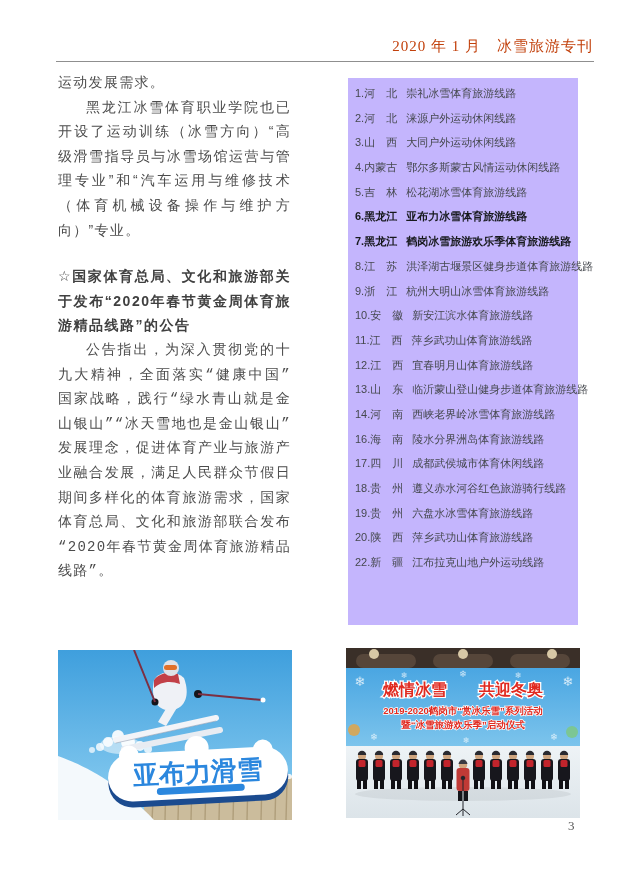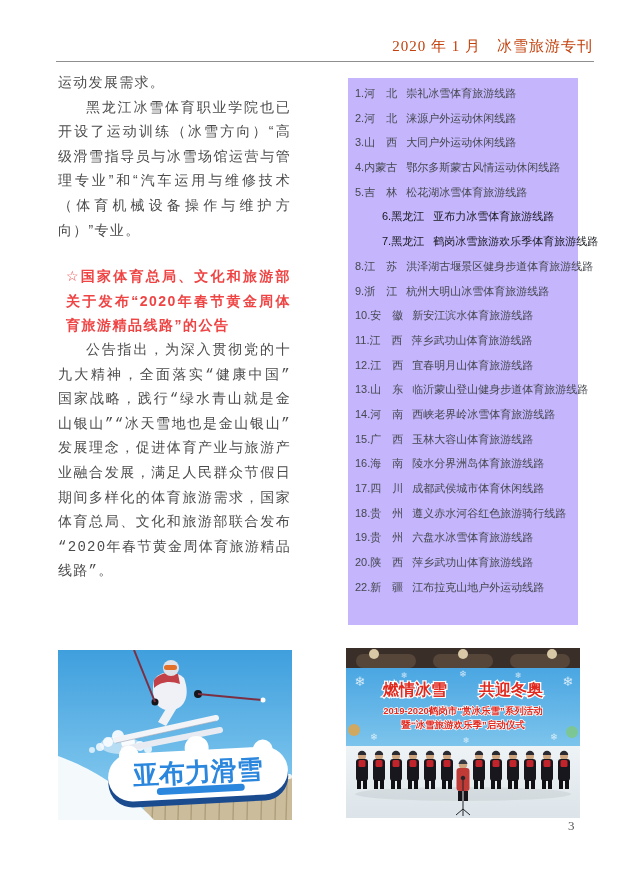--- a/index.html
+++ b/index.html
@@ -12,31 +12,31 @@
         font-size:15px;color:#c2410c;letter-spacing:1px;}
   .header-rule{position:absolute;top:61px;left:56px;right:46px;height:0;
         border-top:1px solid #8f8f8f;}
 
   
   .article{position:absolute;left:58px;top:70px;width:233px;
         color:#4c4c4c;font-size:14px;line-height:24.6px;letter-spacing:1.3px;
         text-align:justify;word-break:break-all;}
   .article p{margin:0;}
   .p-college{margin-top:17px;text-indent:2em;}
-  .announce-heading{font-size:14px;font-weight:bold;margin:22px 0 0 8px;
-        color:#ef4444;letter-spacing:1.5px;line-height:24.6px;text-align:justify;}
+  .announce-heading{font-size:14px;font-weight:bold;margin:22px 0 0 0;
+        color:#404040;letter-spacing:1.5px;line-height:24.6px;text-align:justify;}
   .p-announce{margin-top:20px;text-indent:2em;font-family:Liberation Mono, monospace;}
 
   
   .route-panel{position:absolute;left:348px;top:78px;width:230px;height:547px;
         background:#c4b5fd;padding:3px 0 0 7px;box-sizing:border-box;}
   .route-item{height:24.7px;line-height:24.7px;font-size:11px;color:#45484e;
         white-space:nowrap;}
   .route-item .r-prov{display:inline-block;min-width:36px;margin-right:6px;}
-  .route-item.bold{font-weight:normal;color:#17191d;margin-left:27px;}
+  .route-item.bold{font-weight:bold;color:#17191d;}
 
   
   .photo{position:absolute;overflow:hidden;}
   .photo-left{left:58px;top:650px;width:234px;height:170px;}
   .photo-right{left:346px;top:648px;width:234px;height:170px;}
   .photo svg{display:block;}
 
   
   .page-number{position:absolute;left:568px;top:818px;
         font-family:"Liberation Serif","DejaVu Serif",serif;
@@ -65,21 +65,20 @@
       <div class="route-item"><span class="r-num">5.</span><span class="r-prov">吉　林</span><span class="r-name">松花湖冰雪体育旅游线路</span></div>
       <div class="route-item bold"><span class="r-num">6.</span><span class="r-prov">黑龙江</span><span class="r-name">亚布力冰雪体育旅游线路</span></div>
       <div class="route-item bold"><span class="r-num">7.</span><span class="r-prov">黑龙江</span><span class="r-name">鹤岗冰雪旅游欢乐季体育旅游线路</span></div>
       <div class="route-item"><span class="r-num">8.</span><span class="r-prov">江　苏</span><span class="r-name">洪泽湖古堰景区健身步道体育旅游线路</span></div>
       <div class="route-item"><span class="r-num">9.</span><span class="r-prov">浙　江</span><span class="r-name">杭州大明山冰雪体育旅游线路</span></div>
       <div class="route-item"><span class="r-num">10.</span><span class="r-prov">安　徽</span><span class="r-name">新安江滨水体育旅游线路</span></div>
       <div class="route-item"><span class="r-num">11.</span><span class="r-prov">江　西</span><span class="r-name">萍乡武功山体育旅游线路</span></div>
       <div class="route-item"><span class="r-num">12.</span><span class="r-prov">江　西</span><span class="r-name">宜春明月山体育旅游线路</span></div>
       <div class="route-item"><span class="r-num">13.</span><span class="r-prov">山　东</span><span class="r-name">临沂蒙山登山健身步道体育旅游线路</span></div>
       <div class="route-item"><span class="r-num">14.</span><span class="r-prov">河　南</span><span class="r-name">西峡老界岭冰雪体育旅游线路</span></div>
-      <div class="route-item"><span class="r-num">15.</span><span class="r-prov">广　西</span><span class="r-name">玉林大容山体育旅游线路</span></div>
       <div class="route-item"><span class="r-num">16.</span><span class="r-prov">海　南</span><span class="r-name">陵水分界洲岛体育旅游线路</span></div>
       <div class="route-item"><span class="r-num">17.</span><span class="r-prov">四　川</span><span class="r-name">成都武侯城市体育休闲线路</span></div>
       <div class="route-item"><span class="r-num">18.</span><span class="r-prov">贵　州</span><span class="r-name">遵义赤水河谷红色旅游骑行线路</span></div>
       <div class="route-item"><span class="r-num">19.</span><span class="r-prov">贵　州</span><span class="r-name">六盘水冰雪体育旅游线路</span></div>
       <div class="route-item"><span class="r-num">20.</span><span class="r-prov">陕　西</span><span class="r-name">萍乡武功山体育旅游线路</span></div>
       <div class="route-item"><span class="r-num">22.</span><span class="r-prov">新　疆</span><span class="r-name">江布拉克山地户外运动线路</span></div>
     </div>
 
   <div class="photo photo-left">
     <svg width="234" height="170" viewBox="0 0 234 170">

